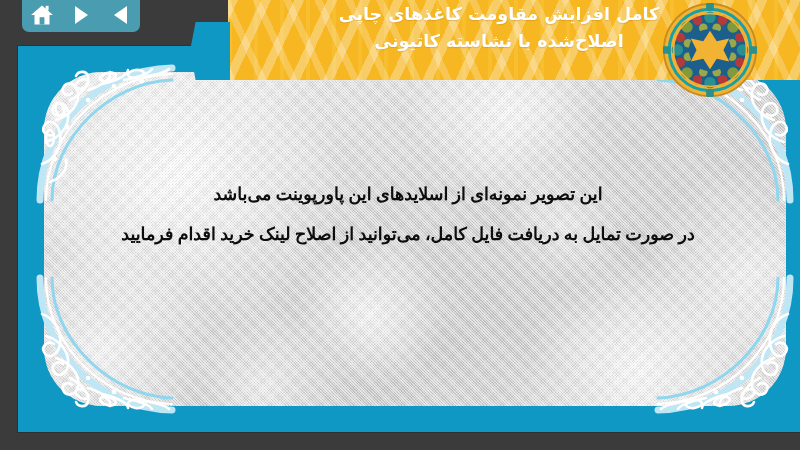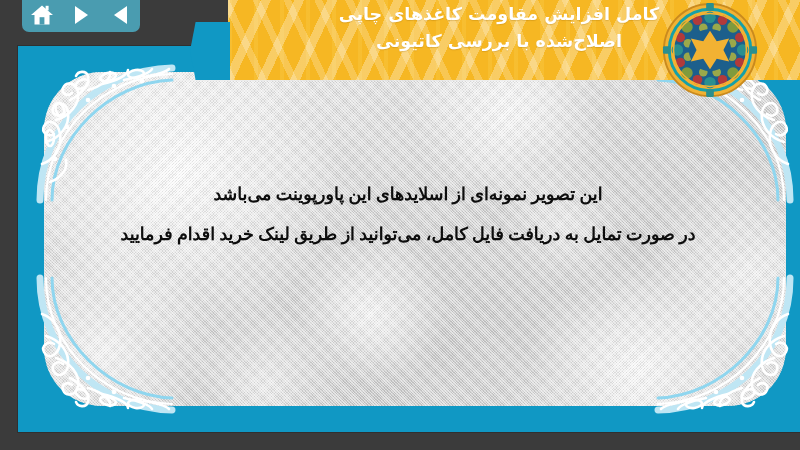--- a/index.html
+++ b/index.html
@@ -217,31 +217,31 @@
         <ellipse cx="46" cy="20" rx="7" ry="4" transform="rotate(-28 46 20)"></ellipse>
         <ellipse cx="72" cy="13" rx="8" ry="4" transform="rotate(-14 72 13)"></ellipse>
         <ellipse cx="100" cy="10" rx="8" ry="4" transform="rotate(-8 100 10)"></ellipse>
         <circle cx="52" cy="36" r="2.3" fill="#ffffff" stroke="none"></circle>
         <circle cx="78" cy="22" r="2.3" fill="#ffffff" stroke="none"></circle>
       </g>
     </svg>
 
     <div id="body-text">
       <p>این تصویر نمونه‌ای از اسلایدهای این پاورپوینت می‌باشد</p>
-      <p>در صورت تمایل به دریافت فایل کامل، می‌توانید از طریق لینک خرید اقدام فرمایید</p>
+      <p>در صورت تمایل به دریافت فایل کامل، می‌توانید از اصلاح لینک خرید اقدام فرمایید</p>
     </div>
   </div>
 
   <div id="tab"></div>
 
   <div id="banner">
     <div id="bannerpat"></div>
     <div id="bannertext">
       <div>کامل افزایش مقاومت کاغذهای چاپی</div>
-      <div>اصلاح‌شده با بررسی کاتیونی</div>
+      <div>اصلاح‌شده با نشاسته کاتیونی</div>
     </div>
   </div>
 
   <svg id="medallion" viewBox="0 0 100 100">
     <circle cx="50" cy="50" r="48" fill="#f2b233"></circle>
     <circle cx="50" cy="50" r="44" fill="#16a0a8"></circle>
     <circle cx="50" cy="50" r="41" fill="#f2b233"></circle>
     <circle cx="50" cy="50" r="38" fill="#1c5f8c"></circle>
     <g>
       <g id="petals">

